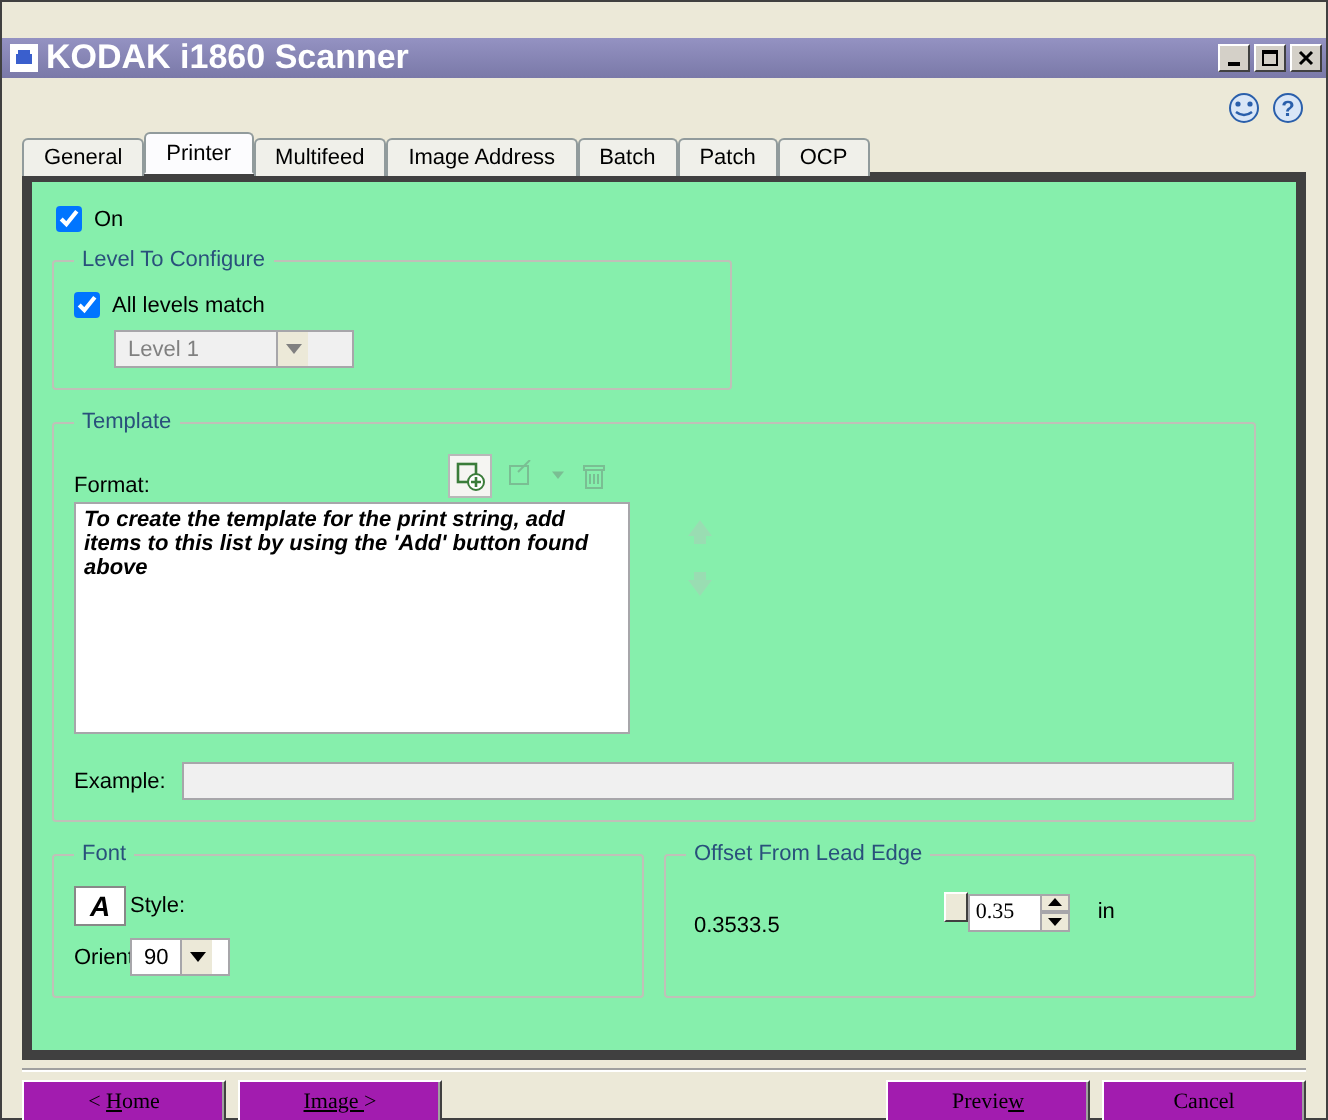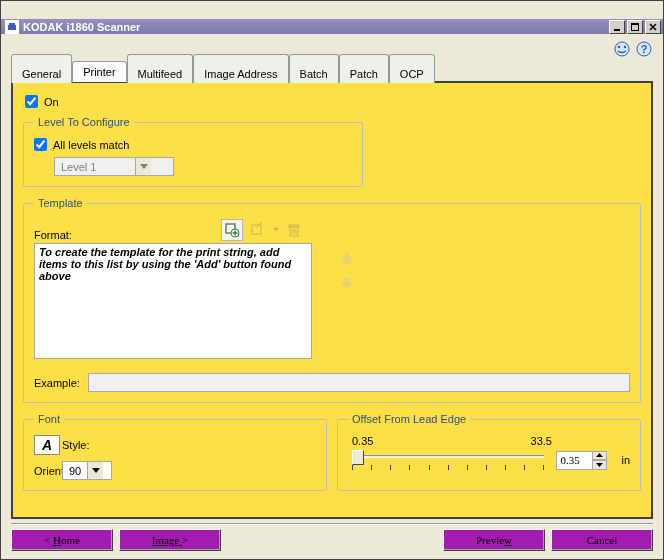--- a/index.html
+++ b/index.html
@@ -16,21 +16,21 @@
     width:664px; height:560px;
     border:1px solid #404040;
     background:#ECE9D8;
     display:flex; flex-direction:column;
   }
   .titlebar {
     height:20px;
     background: linear-gradient(to bottom,#9492C2,#7A79A8);
     display:flex; align-items:center; color:#fff;
     padding:0 2px 0 4px;
-    font-size:11px;
+    font-size:17px;
     margin-top:18px;
   }
   .titlebar .app-icon {
     width:14px; height:14px; background:#fff; margin-right:4px;
     display:flex; align-items:center; justify-content:center;
   }
   .titlebar .app-icon svg { width:10px; height:10px; }
   .titlebar .title { flex:1; font-weight:bold; }
   .title-btns { display:flex; gap:2px; }
   .title-btn {
@@ -39,40 +39,40 @@
     border-top:1px solid #fff; border-left:1px solid #fff;
     border-right:1px solid #404040; border-bottom:1px solid #404040;
     display:flex; align-items:center; justify-content:center;
     font-size:9px; line-height:1;
   }
   .content-area { flex:1; padding:4px 10px 6px 10px; display:flex; flex-direction:column; }
   .help-row { display:flex; justify-content:flex-end; gap:4px; padding:2px 0 4px; }
   .help-row .micon { width:18px; height:18px; }
   .tab-strip { display:flex; align-items:flex-end; position:relative; height:20px; margin-bottom:-1px; z-index:2; }
   .tab {
-    padding:13px 10px 3px 10px;
+    padding:3px 10px 3px 10px;
     border:1px solid #919B9C;
     border-bottom:none;
     background:#ECE9D8;
     margin-right:0px;
     position:relative;
     border-radius:3px 3px 0 0;
     color:#000;
   }
   .tab.active {
     background:#FCFCFE;
     border-bottom:1px solid #FCFCFE;
     padding-top:4px;
   }
   .tab.inactive { top:1px; background:#F0F0EA; }
   .tab-panel {
-    border:2px solid #404040;
-    background:#fde047;
+    border:5px solid #404040;
+    background:#86efac;
     flex:1;
-    padding:10px 10px 10px 10px;
+    padding:10px 20px 10px 10px;
     display:flex; flex-direction:column;
   }
   .chk-row { display:flex; align-items:center; gap:6px; margin:2px 0 8px 2px; }
   input[type=checkbox]{ width:13px; height:13px; margin:0; }
   fieldset.group {
     border:1px solid #C0C0B8;
     border-radius:2px;
     padding:10px 10px 10px 10px;
     margin:0 0 10px 0;
   }
@@ -124,21 +124,21 @@
   .lower-row fieldset.group { flex:1; margin-bottom:16px; }
   .font-grid { display:grid; grid-template-columns:28px 70px 1fr; row-gap:6px; align-items:center; }
   .a-icon {
     width:26px; height:20px; border:1px solid #888; background:#fff;
     display:flex; align-items:center; justify-content:center;
     font-weight:bold; font-style:italic; font-size:14px;
   }
   .wide-select { width:130px; }
   .narrow-select { width:50px; }
 
-  .offset-inner { display:flex; flex-direction:column; }
+  .offset-inner { display:flex; flex-direction:row;align-items:flex-end; }
   .off-labels { display:flex; justify-content:space-between; padding:0 78px 0 4px; }
   .off-row { display:flex; align-items:center; gap:8px; }
   .slider-wrap { flex:1; padding:0 4px; }
   .slider {
     position:relative; height:26px;
   }
   .slider-track {
     position:absolute; left:0; right:0; top:8px; height:3px;
     border-top:1px solid #8E8E8E; border-bottom:1px solid #fff;
     background:#EDEDED;

